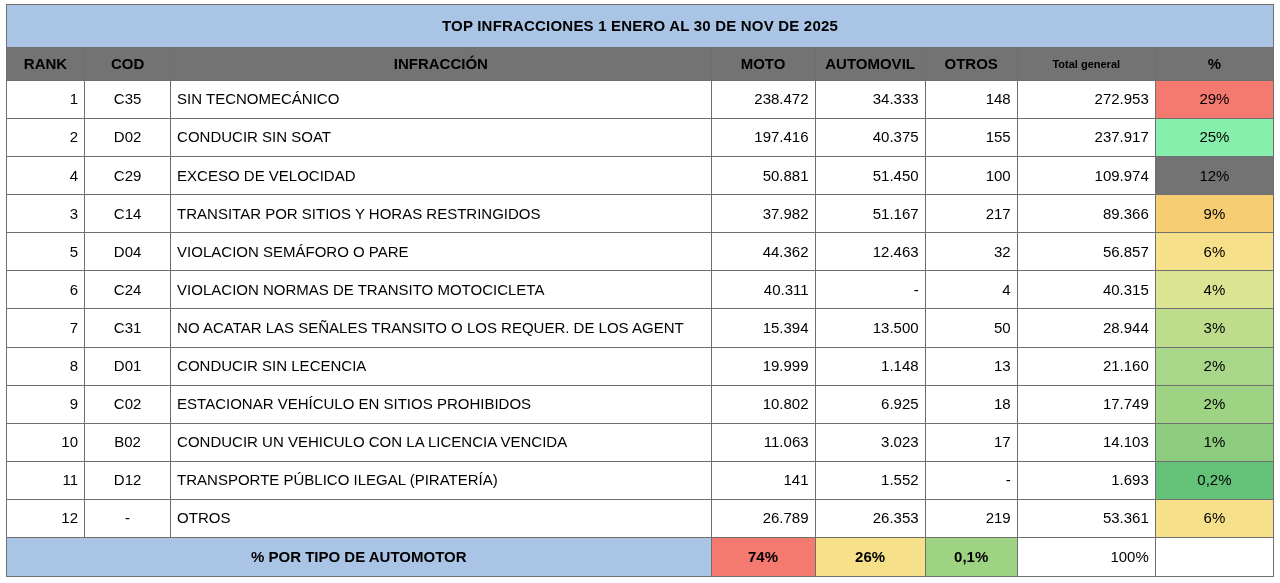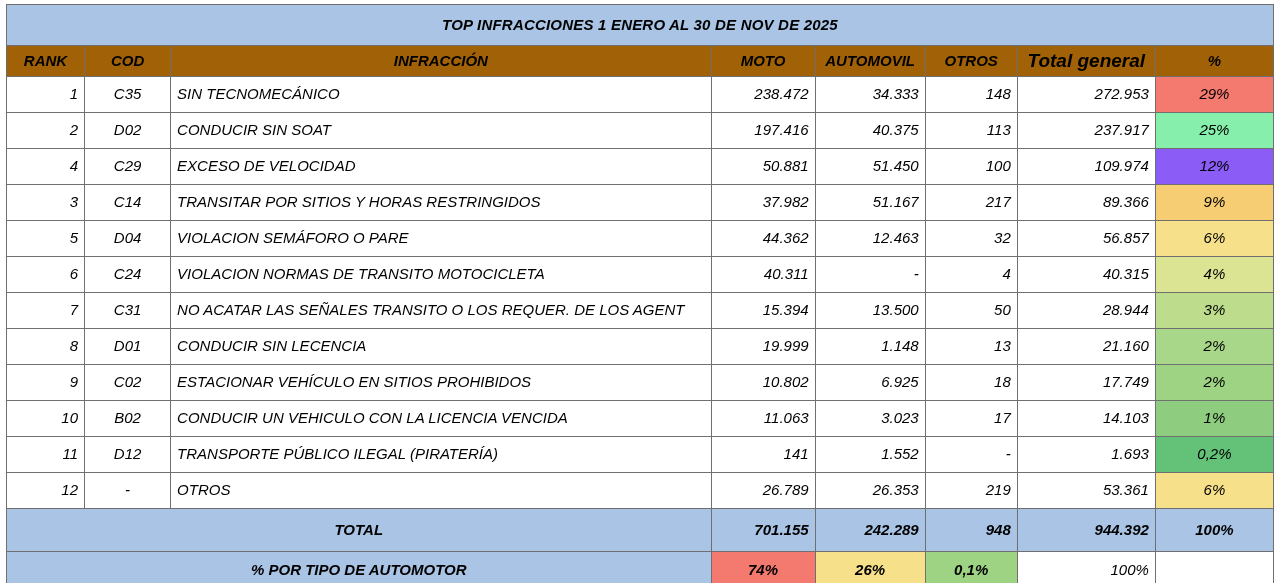--- a/index.html
+++ b/index.html
@@ -12,21 +12,20 @@
     height: 583px;
     font-family: "Liberation Sans", sans-serif;
     color: #000000;
     overflow: hidden;
   }
   .sheet {
     width: 1280px;
     height: 583px;
     box-sizing: border-box;
     padding: 4px 6px 4px 6px;
-    font-style: italic;
   }
   table.grid {
     border-collapse: collapse;
     table-layout: fixed;
     width: 1268px;
     height: 573px;
   }
   table.grid td {
     border: 1px solid #6f6f6f;
     padding: 0 6px;
@@ -47,27 +46,27 @@
 
   .title-cell {
     background: #a9c4e4;
     text-align: center;
     font-weight: bold;
     font-size: 25px;
     height: 40px;
     letter-spacing: 0.2px;
   }
   .hdr {
-    background: #a16207;
+    background: #737373;
     text-align: center;
     font-weight: bold;
     font-size: 15px;
     height: 30px;
   }
-  .hdr.small { font-size: 19px; }
+  .hdr.small { font-size: 11px; }
 
   tr.data-row td { height: 35px; }
   .num { text-align: right; }
   .ctr { text-align: center; }
   .lft { text-align: left; }
 
   .infr-text { font-size: 15px; }
 
   .total-row td {
     background: #a9c4e4;
@@ -132,33 +131,33 @@
         <td class="num">148</td>
         <td class="num">272.953</td>
         <td class="ctr" style="background: rgb(244, 121, 111);">29%</td>
       </tr>
       <tr class="data-row">
         <td class="num">2</td>
         <td class="ctr">D02</td>
         <td class="lft infr-text">CONDUCIR SIN SOAT</td>
         <td class="num">197.416</td>
         <td class="num">40.375</td>
-        <td class="num">113</td>
+        <td class="num">155</td>
         <td class="num">237.917</td>
         <td class="ctr" style="background: #86efac;">25%</td>
       </tr>
       <tr class="data-row">
         <td class="num">4</td>
         <td class="ctr">C29</td>
         <td class="lft infr-text">EXCESO DE VELOCIDAD</td>
         <td class="num">50.881</td>
         <td class="num">51.450</td>
         <td class="num">100</td>
         <td class="num">109.974</td>
-        <td class="ctr" style="background: #8b5cf6;">12%</td>
+        <td class="ctr" style="background: #737373;">12%</td>
       </tr>
       <tr class="data-row">
         <td class="num">3</td>
         <td class="ctr">C14</td>
         <td class="lft infr-text">TRANSITAR POR SITIOS Y HORAS RESTRINGIDOS</td>
         <td class="num">37.982</td>
         <td class="num">51.167</td>
         <td class="num">217</td>
         <td class="num">89.366</td>
         <td class="ctr" style="background: rgb(246, 205, 115);">9%</td>
@@ -237,28 +236,20 @@
         <td class="num">12</td>
         <td class="ctr">-</td>
         <td class="lft infr-text">OTROS</td>
         <td class="num">26.789</td>
         <td class="num">26.353</td>
         <td class="num">219</td>
         <td class="num">53.361</td>
         <td class="ctr" style="background: rgb(247, 224, 138);">6%</td>
       </tr>
 
-      <tr class="total-row">
-        <td class="label" colspan="3">TOTAL</td>
-        <td class="num">701.155</td>
-        <td class="num">242.289</td>
-        <td class="num">948</td>
-        <td class="num">944.392</td>
-        <td class="pct">100%</td>
-      </tr>
 
       <tr class="pct-row">
         <td colspan="3">% POR TIPO DE AUTOMOTOR</td>
         <td class="val" style="background: rgb(244, 121, 111);">74%</td>
         <td class="val" style="background: rgb(247, 224, 138);">26%</td>
         <td class="val" style="background: rgb(158, 211, 132);">0,1%</td>
         <td class="plain-right">100%</td>
         <td class="blank"></td>
       </tr>
     </tbody>

